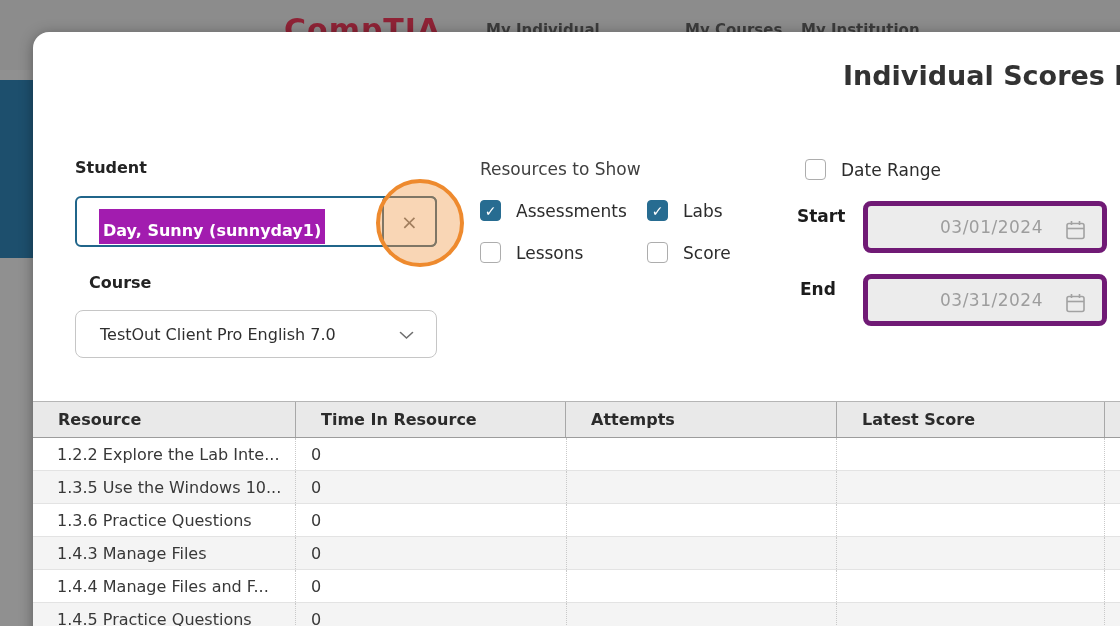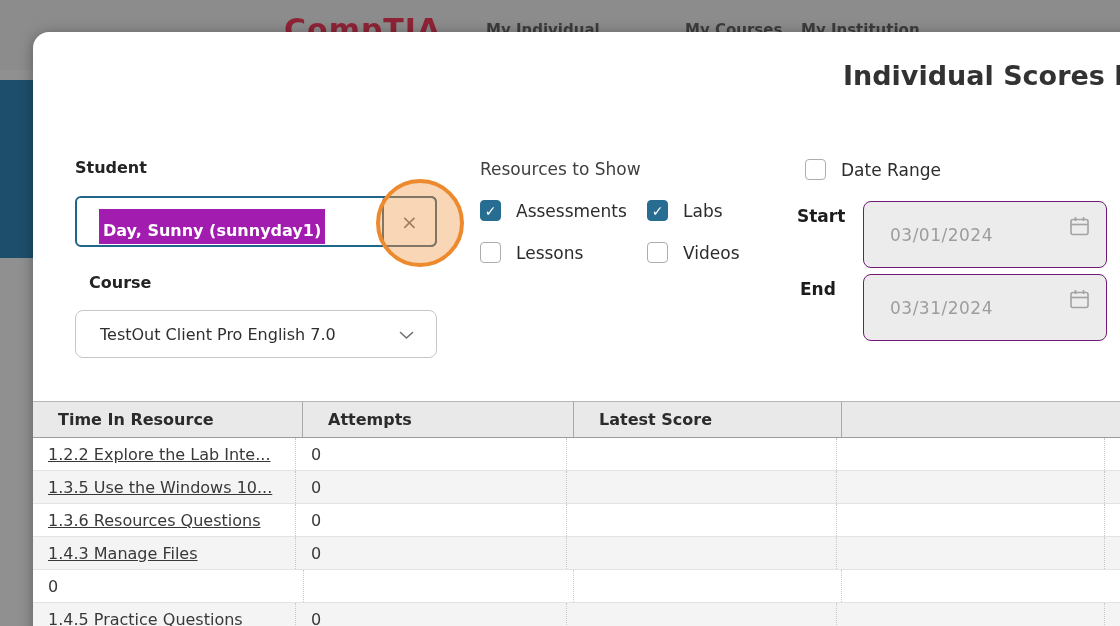--- a/index.html
+++ b/index.html
@@ -58,39 +58,39 @@
   .cb-0 { left:447px; top:168px; }
   .cb-1 { left:614px; top:168px; }
   .cb-2 { left:447px; top:210px; }
   .cb-3 { left:614px; top:210px; }
   .cb-dr { left:772px; top:127px; }
 
   
   .dr-label { position:absolute; font-size:17px; font-weight:700; color:#1c1c1c; }
   .lbl-start { left:764px; top:174px; }
   .lbl-end   { left:767px; top:247px; }
-  .date-box { position:absolute; left:830px; width:244px; height:67px; background:#ececec;
-              border:1px solid #701a75; border-radius:8px; display:flex; align-items:center; }
+  .date-box { position:absolute; left:830px; width:244px; height:52px; background:#ececec;
+              border:5px solid #701a75; border-radius:8px; display:flex; align-items:center;padding-left:46px; }
   .date-start { top:169px; }
   .date-end   { top:242px; }
   .date-text { margin-left:26px; font-size:17px; color:#9d9d9d; letter-spacing:.5px; }
   .date-cal { position:absolute; right:15px; top:13px; }
 
   
   .rtable { position:absolute; left:0; top:369px; width:1110px; }
   .t-head { display:flex; height:37px; background:#e9e9e9; border-top:1px solid #b5b5b5; border-bottom:1px solid #9c9c9c; }
   .th { display:flex; align-items:center; font-size:16px; font-weight:700; color:#2b2b2b;
         border-right:1px solid #a8a8a8; padding-left:25px; white-space:nowrap; overflow:hidden; }
   .t-row { display:flex; height:33px; border-bottom:1px solid #e3e3e3; background:#fff; }
   .t-row.alt { background:#f4f4f4; }
   .td { display:flex; align-items:center; font-size:16px; color:#383838;
         border-right:1px dotted #c9c9c9; padding-left:15px; white-space:nowrap; overflow:hidden; }
   .c0 { width:263px; } .c1 { width:271px; } .c2 { width:270px; } .c3 { width:268px; }
   .cx { flex:1; border-right:none; }
-  .th.c0 { padding-left:25px; } .td.c0 { padding-left:15px;text-decoration:underline; }
+  .th.c0 { padding-left:25px; } .td.c0 { padding-left:24px; }
 
   svg { display:block; }
 </style>
 </head>
 <body>
 
 <div class="bg-nav">
   <span class="bg-logo">CompTIA</span>
   <span class="bg-link n0">My Individual</span>
   <span class="bg-link n1">My Courses</span>
@@ -134,21 +134,21 @@
         <span class="cb-check">✓</span>
       </span>
     <span class="cb-label">Labs</span>
   </div>
   <div class="cb-item cb-2">
     <span class="cb-box"></span>
     <span class="cb-label">Lessons</span>
   </div>
   <div class="cb-item cb-3">
     <span class="cb-box"></span>
-    <span class="cb-label">Videos</span>
+    <span class="cb-label">Score</span>
   </div>
 
   <div class="cb-item cb-dr">
     <span class="cb-box"></span>
     <span class="cb-label">Date Range</span>
   </div>
 
   <div class="dr-label lbl-start">Start</div>
   <div class="date-box date-start">
     <span class="date-text">03/01/2024</span>
@@ -170,20 +170,21 @@
         <rect x="3" y="4.5" width="17" height="15" rx="2"></rect>
           <line x1="3" y1="9.5" x2="20" y2="9.5"></line>
           <line x1="7.5" y1="2" x2="7.5" y2="6"></line>
           <line x1="15.5" y1="2" x2="15.5" y2="6"></line>
       </svg>
     </span>
   </div>
 
   <div class="rtable">
     <div class="t-head">
+      <div class="th c0">Resource</div>
       <div class="th c2">Time In Resource</div>
       <div class="th c1">Attempts</div>
       <div class="th c3">Latest Score</div>
       <div class="th cx"></div>
     </div>
     <div id="table-body">
         <div class="t-row">
           <div class="td c0">1.2.2 Explore the Lab Inte...</div>
           <div class="td c1">0</div>
           <div class="td c2"></div>
@@ -191,34 +192,35 @@
           <div class="td cx"></div>
         </div>
         <div class="t-row alt">
           <div class="td c0">1.3.5 Use the Windows 10...</div>
           <div class="td c1">0</div>
           <div class="td c2"></div>
           <div class="td c3"></div>
           <div class="td cx"></div>
         </div>
         <div class="t-row">
-          <div class="td c0">1.3.6 Resources Questions</div>
+          <div class="td c0">1.3.6 Practice Questions</div>
           <div class="td c1">0</div>
           <div class="td c2"></div>
           <div class="td c3"></div>
           <div class="td cx"></div>
         </div>
         <div class="t-row alt">
           <div class="td c0">1.4.3 Manage Files</div>
           <div class="td c1">0</div>
           <div class="td c2"></div>
           <div class="td c3"></div>
           <div class="td cx"></div>
         </div>
         <div class="t-row">
+          <div class="td c0">1.4.4 Manage Files and F...</div>
           <div class="td c1">0</div>
           <div class="td c2"></div>
           <div class="td c3"></div>
           <div class="td cx"></div>
         </div>
         <div class="t-row alt">
           <div class="td c0">1.4.5 Practice Questions</div>
           <div class="td c1">0</div>
           <div class="td c2"></div>
           <div class="td c3"></div>

